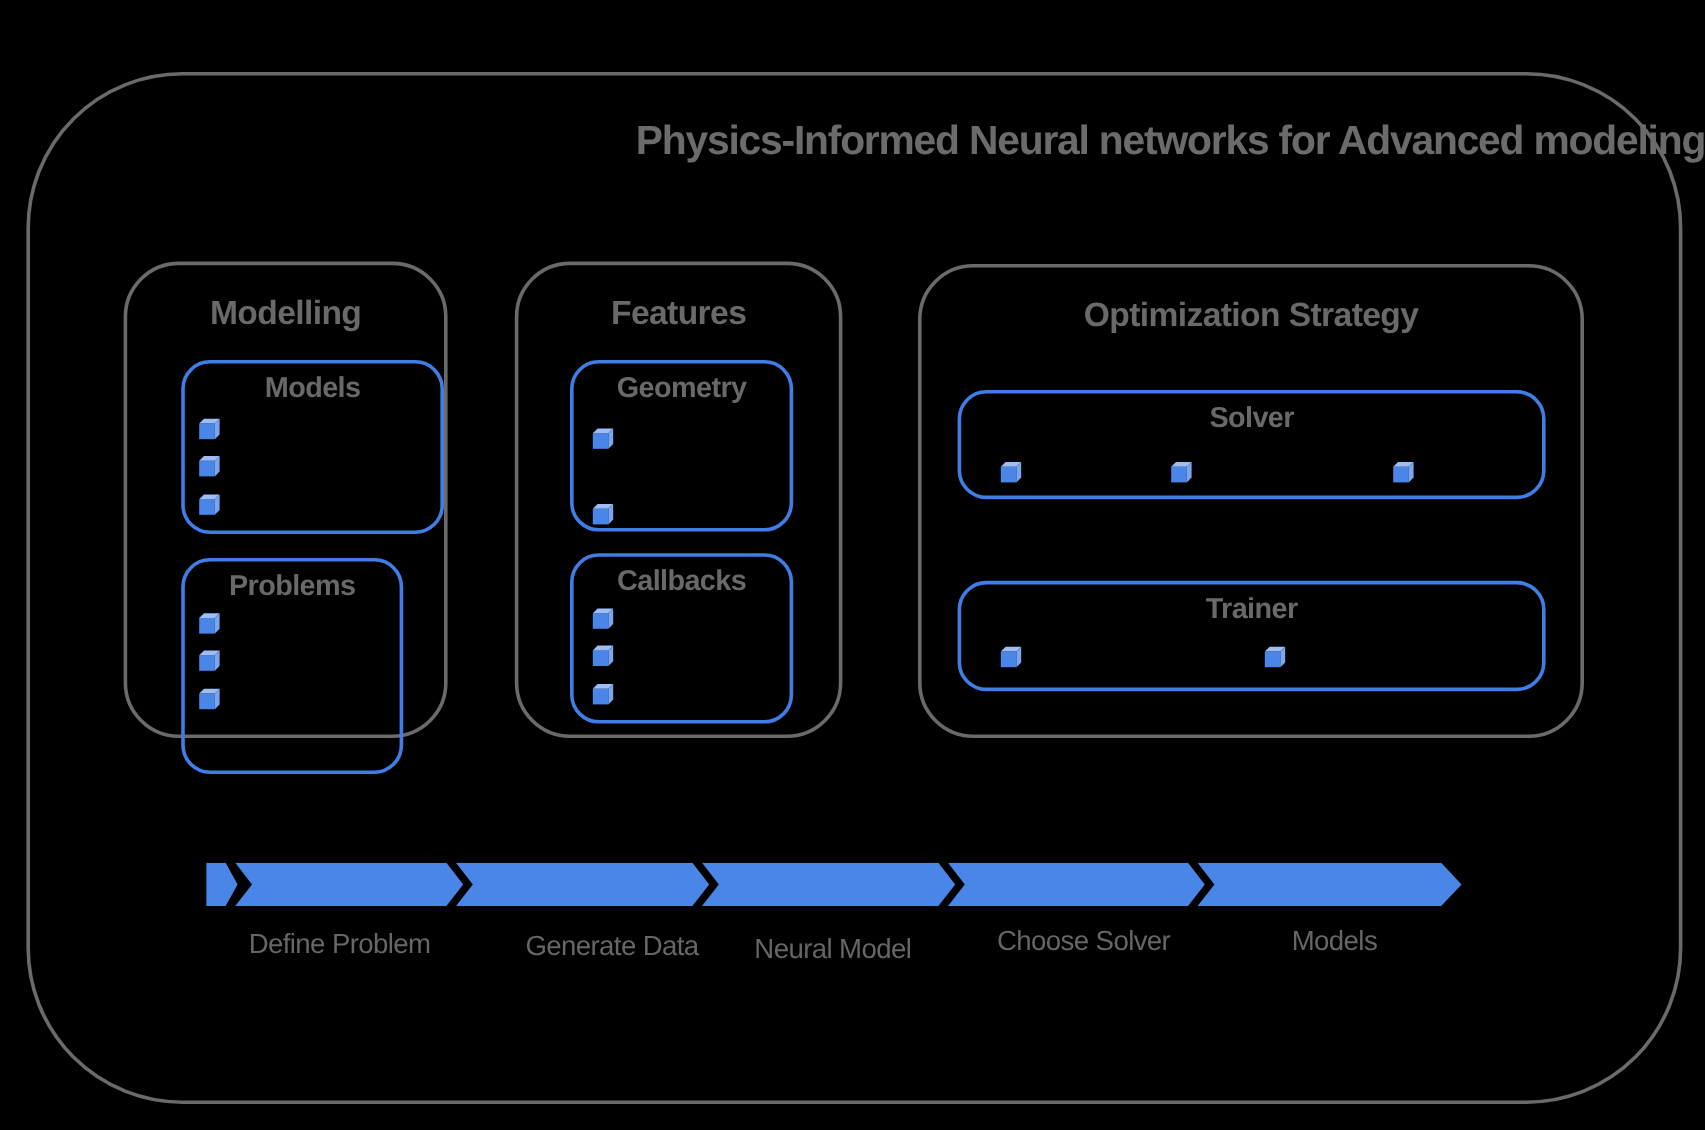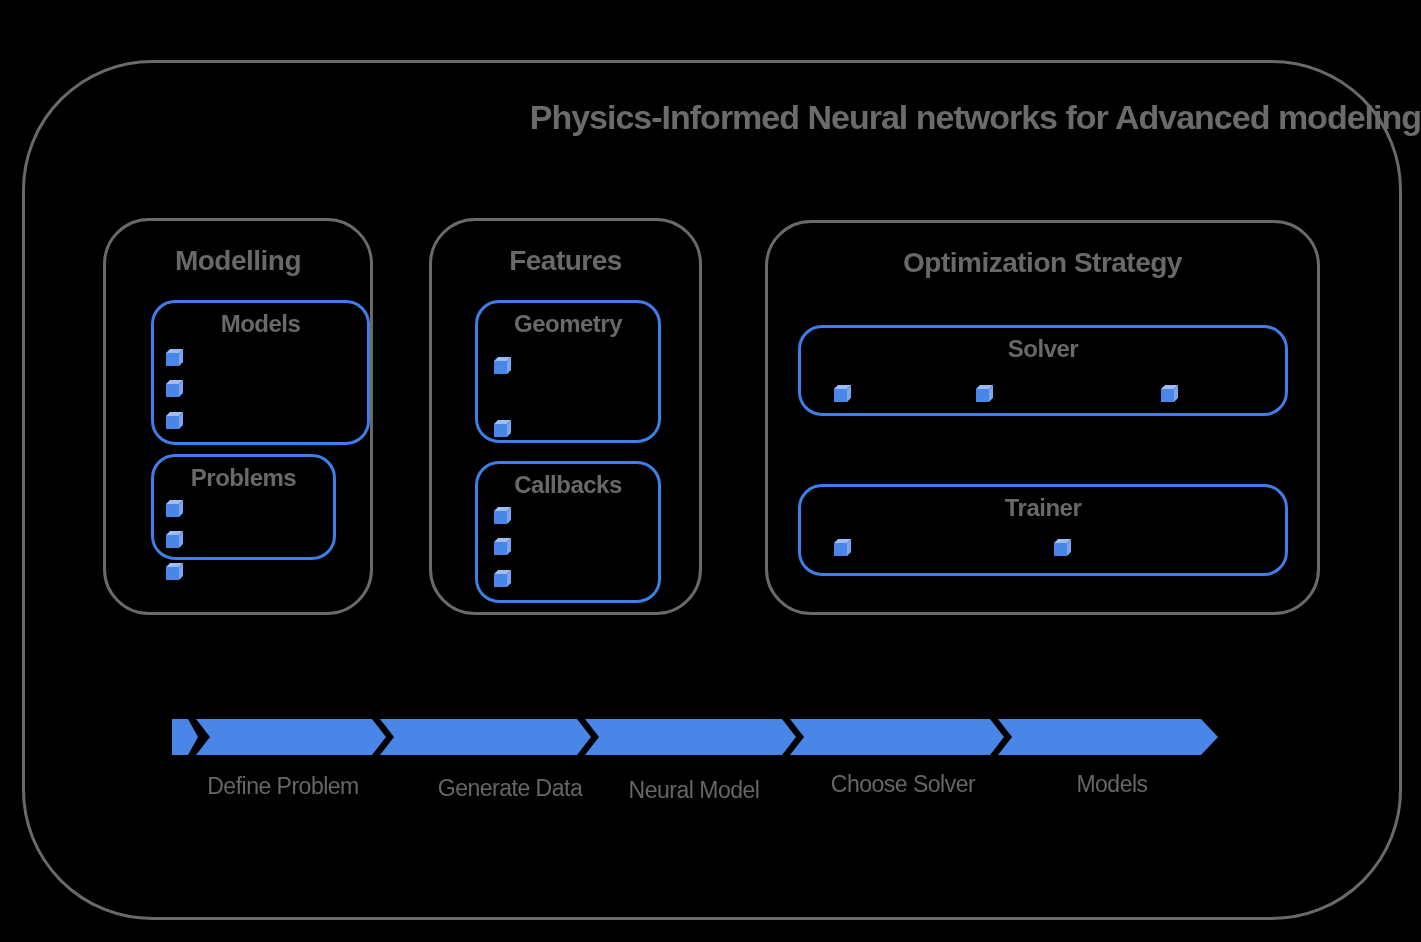--- a/index.html
+++ b/index.html
@@ -12,21 +12,21 @@
   .section{position:absolute;border:3px solid #6a6a6a;border-radius:46px;box-sizing:border-box;}
   .section-title{position:absolute;left:0;top:24px;width:100%;text-align:center;
          color:#696969;font-size:28px;font-weight:bold;letter-spacing:-0.5px;}
   .bluebox{position:absolute;border:3px solid #3e7ee6;border-radius:24px;box-sizing:border-box;}
   .bluebox .box-title{position:absolute;left:0;top:7px;width:100%;text-align:center;
          color:#696969;font-size:24px;font-weight:bold;letter-spacing:-0.5px;}
   .sec-modelling{left:103px;top:218px;width:270px;height:397px;}
   .sec-features{left:429px;top:218px;width:273px;height:397px;}
   .sec-optimization{left:765px;top:220px;width:555px;height:395px;}
   .box-models{left:45px;top:79px;width:219px;height:145px;}
-  .box-problems{left:45px;top:233px;width:185px;height:106px;}
+  .box-problems{left:45px;top:244px;width:185px;height:180px;}
   .box-geometry{left:43px;top:79px;width:186px;height:143px;}
   .box-callbacks{left:43px;top:240px;width:186px;height:142px;}
   .box-solver{left:30px;top:102px;width:490px;height:91px;}
   .box-trainer{left:30px;top:261px;width:490px;height:92px;}
   .cube{position:absolute;width:13px;height:13px;background:#4a86e8;}
   .cube::before{content:"";position:absolute;width:13px;height:4px;background:#9cbdf5;
          transform:skewX(-45deg);top:-4px;left:2px;}
   .cube::after{content:"";position:absolute;width:4px;height:13px;background:#7aa6ef;
          transform:skewY(-45deg);right:-4px;top:-2px;}
   .flow-svg{position:absolute;left:170px;top:719px;width:1052px;height:37px;}

